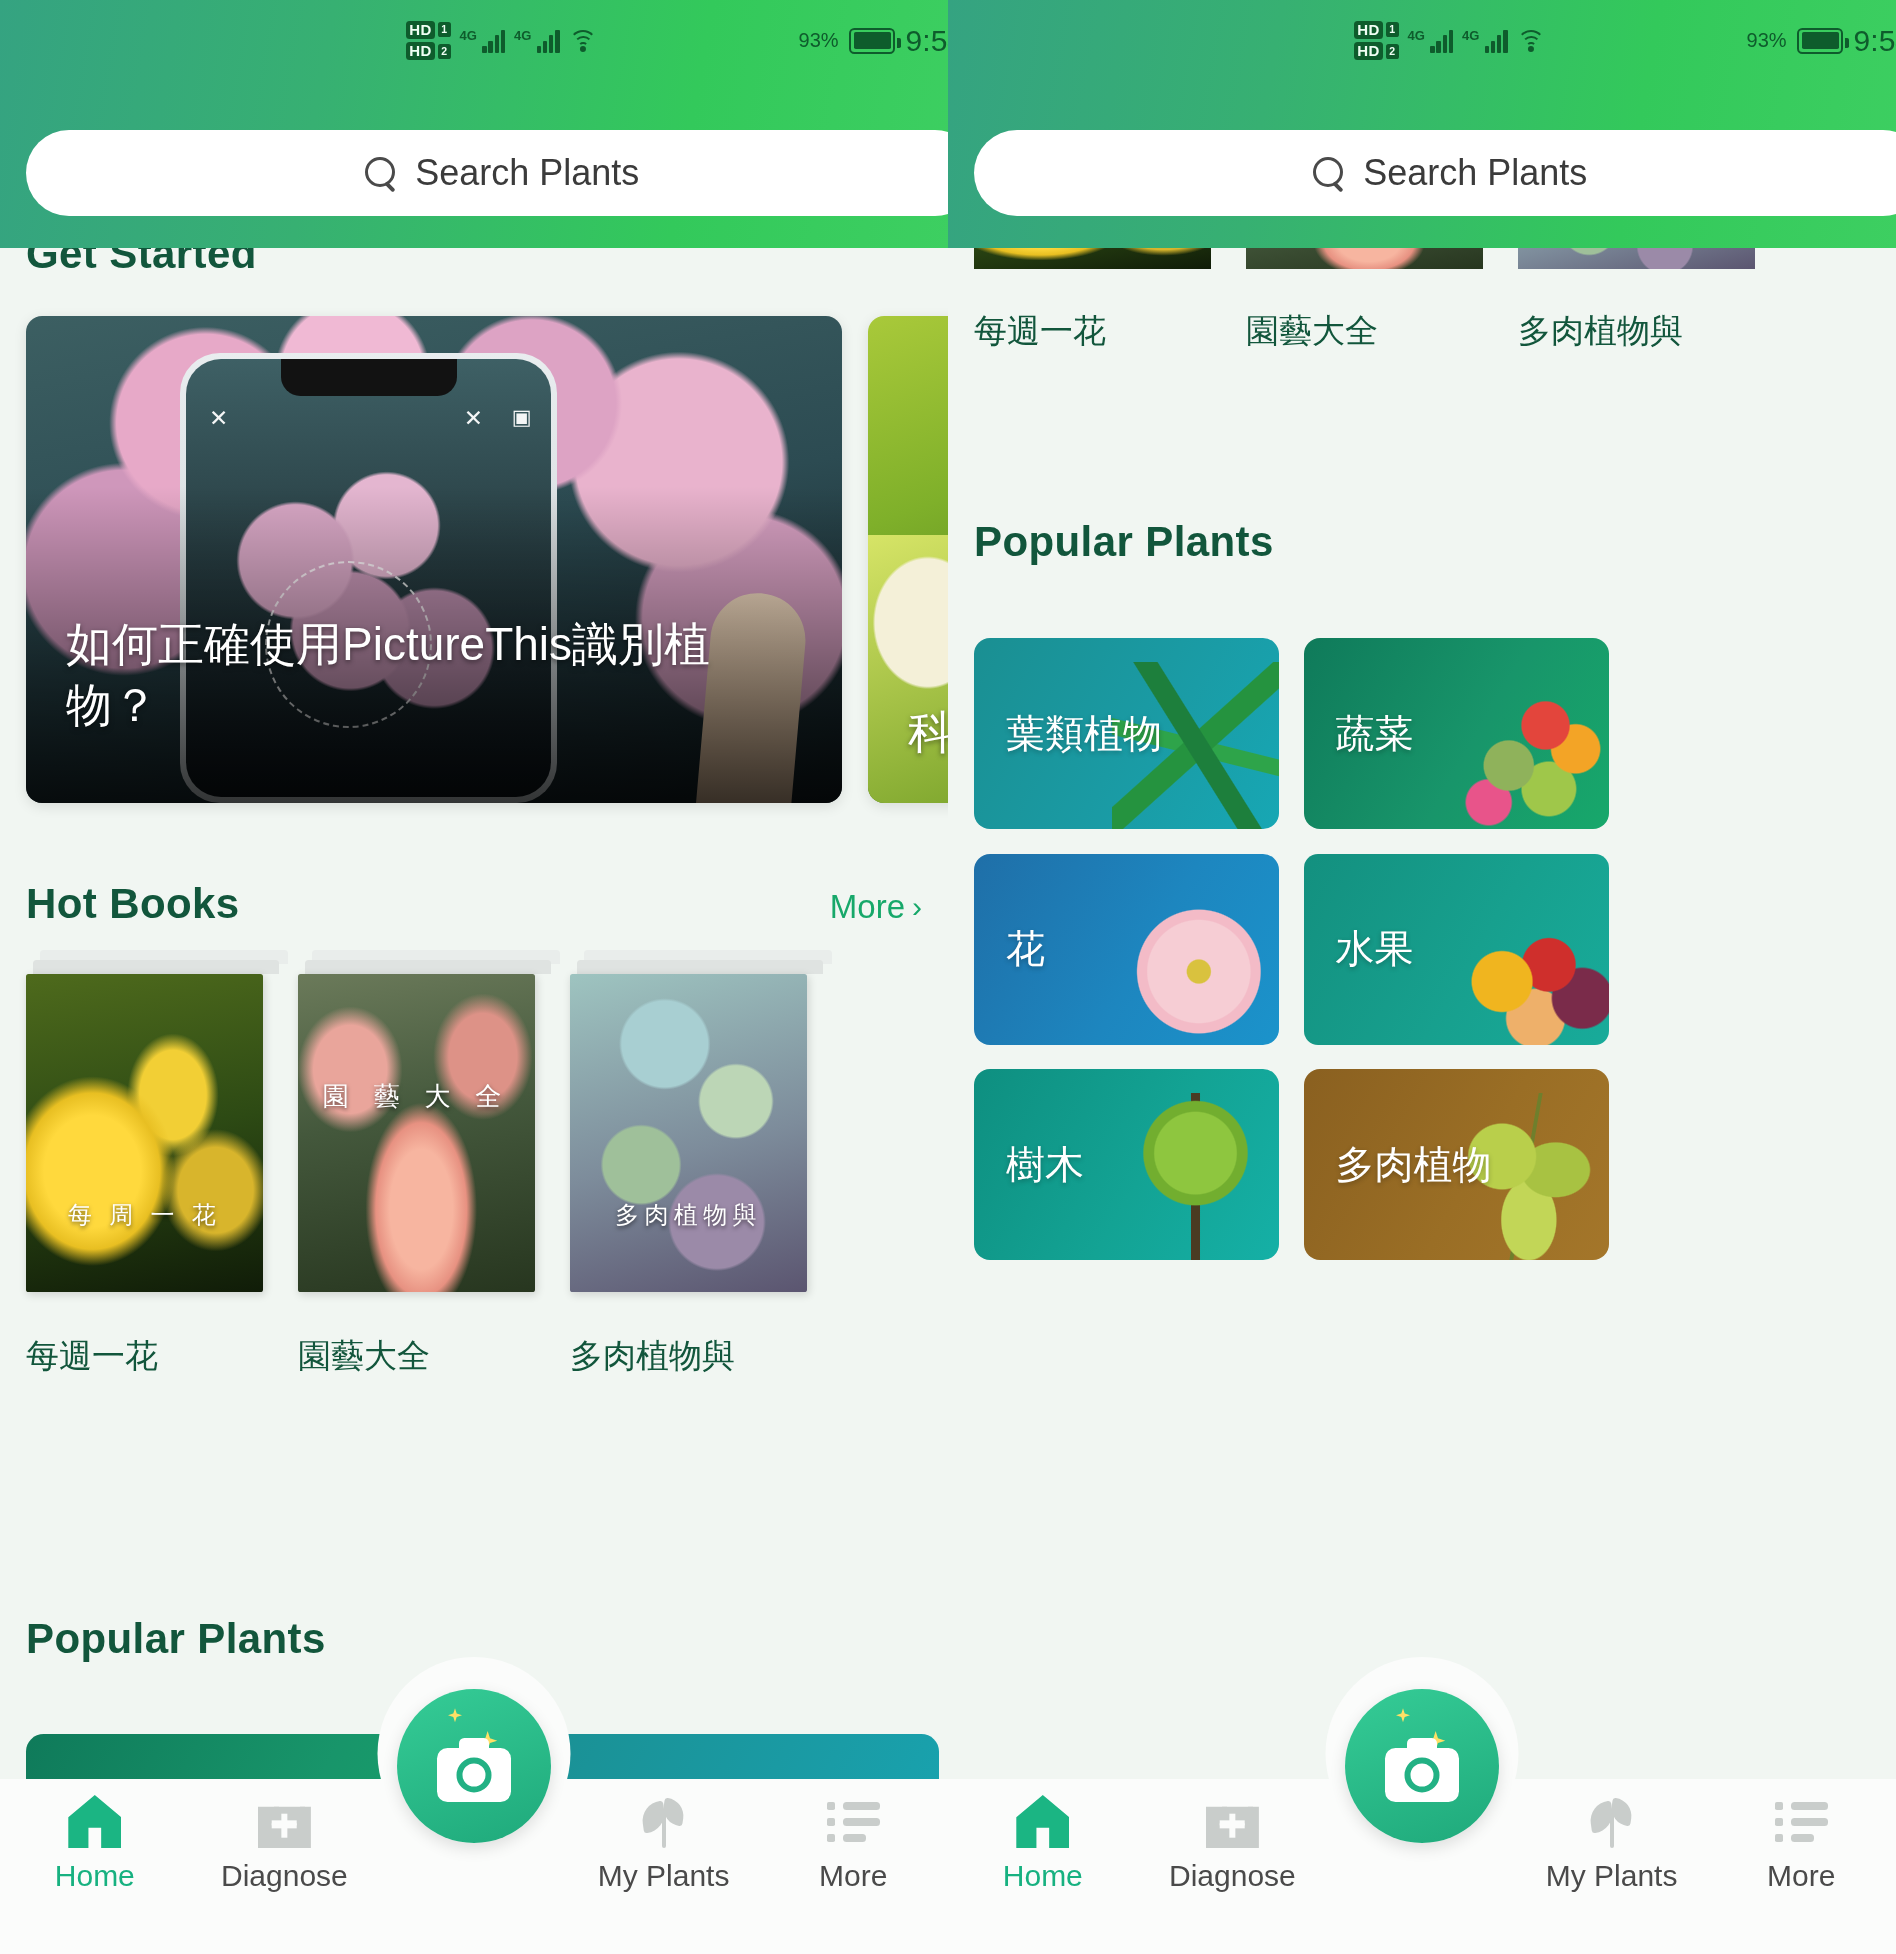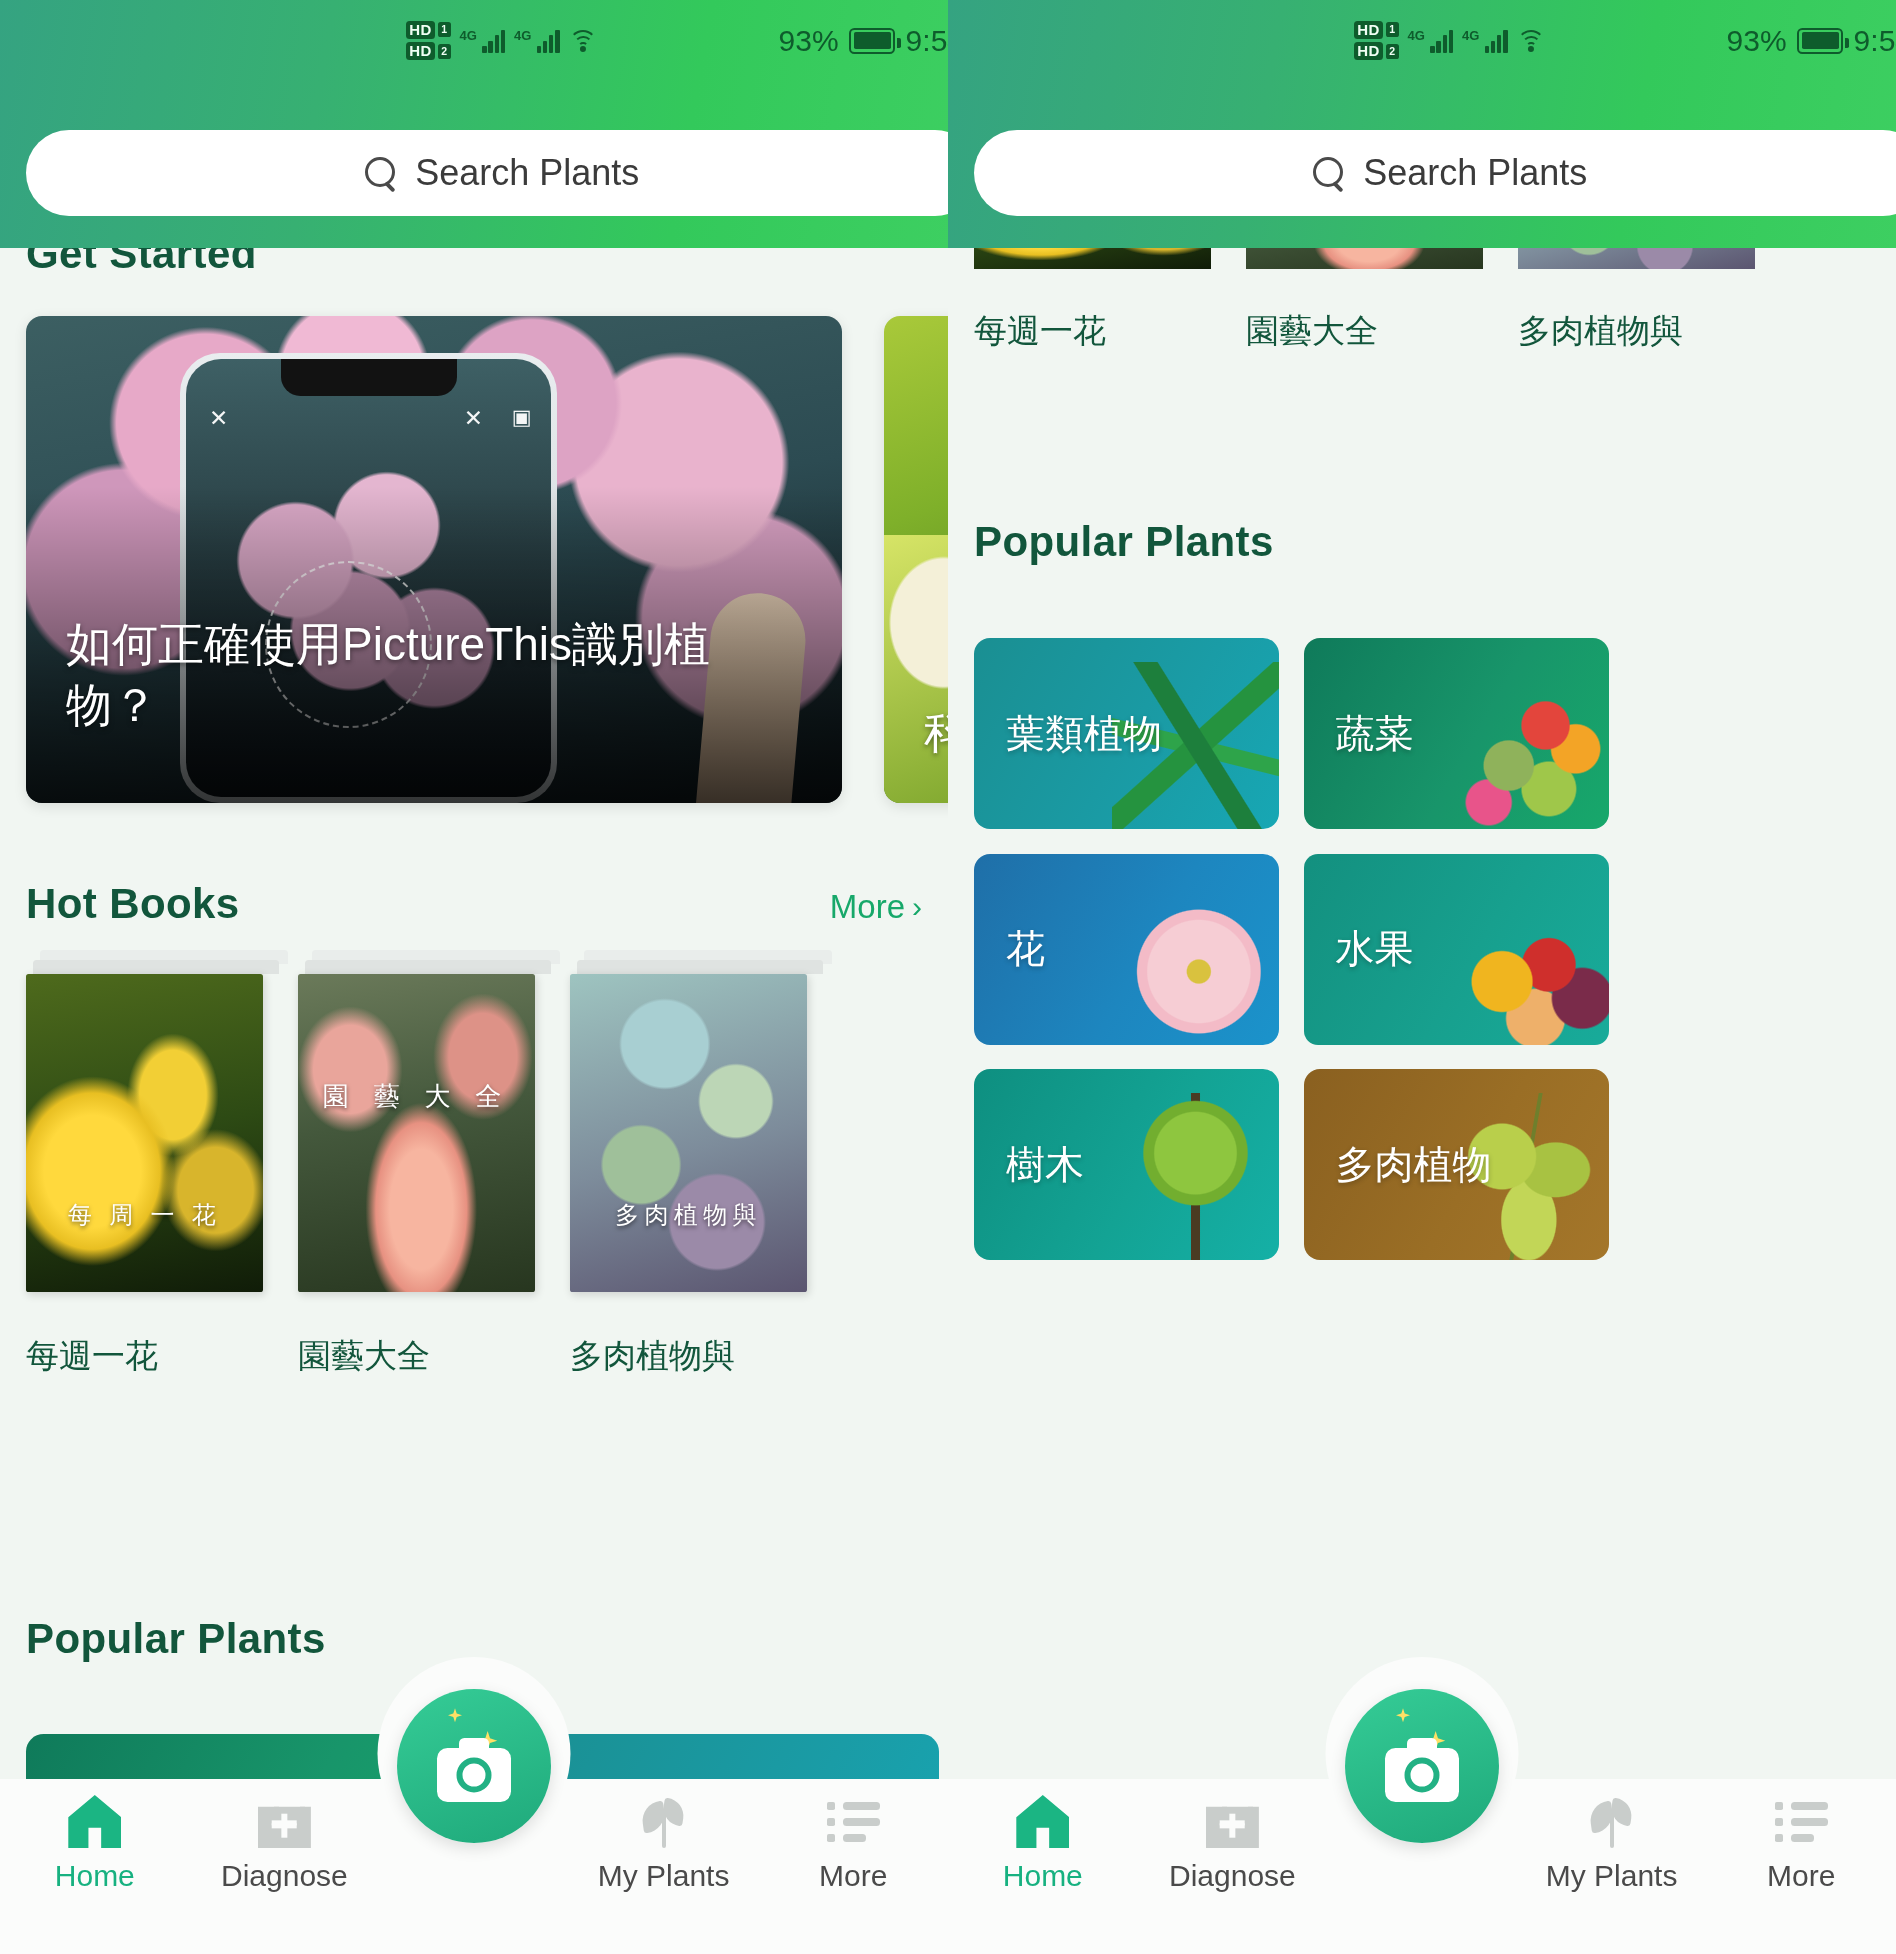--- a/index.html
+++ b/index.html
@@ -45,21 +45,21 @@
               border:2.6px solid #0e5c2c; border-bottom-color:transparent;
               border-left-color:transparent; border-right-color:transparent;
               border-radius:50%; }
   .wifi span:nth-child(1){ width:28px;height:28px; top:1.8px; }
   .wifi span:nth-child(2){ width:18.4px;height:18.4px; top:8px; }
   .wifi span:nth-child(3){ width:9.7px;height:9.7px; top:14px; }
   .wifi b{ position:absolute; left:50%; bottom:0.9px; width:6.1px;height:6.1px;
            background:#0e5c2c; border-radius:50%; transform:translateX(-50%); }
   .sb-right{ position:absolute; right:40px; top:50%; transform:translateY(-50%);
              display:flex; align-items:center; gap:10.5px; }
-  .sb-pct{ font-size:30px; font-weight:500; color:#0e5c2c; }
+  .sb-pct{ font-size:20px; font-weight:500; color:#0e5c2c; }
   .batt{ position:relative; width:46px; height:26px; border:2.6px solid #0e5c2c;
          border-radius:5.3px; }
   .batt i{ position:absolute; inset:2.6px; background:#0e5c2c; border-radius:1.8px; }
   .batt:after{ content:""; position:absolute; right:-8px; top:8px; width:4.4px;
                height:10.5px; background:#0e5c2c; border-radius:0 1.8px 1.8px 0; }
   .sb-time{ font-size:30px; font-weight:500; color:#0e5c2c; }
 
   .searchbar{
     position:absolute; left:26px; right:26px; top:130px; height:86px;
     background:#fff; border-radius:43px; display:flex; align-items:center;
@@ -76,21 +76,21 @@
   .body{ position:absolute; top:0; left:0; width:948px; height:1955px; }
 
   .sec-title{ font-size:42px; font-weight:bold; color:#12563c; letter-spacing:0.4px; }
   .sec-head{ display:flex; align-items:baseline; justify-content:space-between;
              padding:0 26px; }
   .more{ font-size:33px; color:#17a86a; display:flex; align-items:center; gap:7px; }
   .more .chev{ font-size:30px; }
 
   
   .gs-title{ position:absolute; top:230px; left:26px; z-index:5; }
-  .gs-row{ position:absolute; top:316px; left:26px; display:flex; gap:42px; }
+  .gs-row{ position:absolute; top:316px; left:26px; display:flex; gap:26px; }
   .gs-card{ width:816px; height:487px; border-radius:16px; overflow:hidden;
             position:relative; flex:none;
             box-shadow:0 3.5px 12.3px rgba(0,0,0,.10); }
   .gs-card .img{ position:absolute; inset:0; }
   .gs-card .cap{ position:absolute; left:40px; right:79px; top:298px;
                  color:#fff; font-size:46px; line-height:1.32; font-weight:500;
                  text-shadow:0 1.8px 5.3px rgba(0,0,0,.5); }
   .gs-card2{ width:176px; }
   .gs-card2 .cap{ left:40px; right:0; top:386px; white-space:nowrap; }
 

